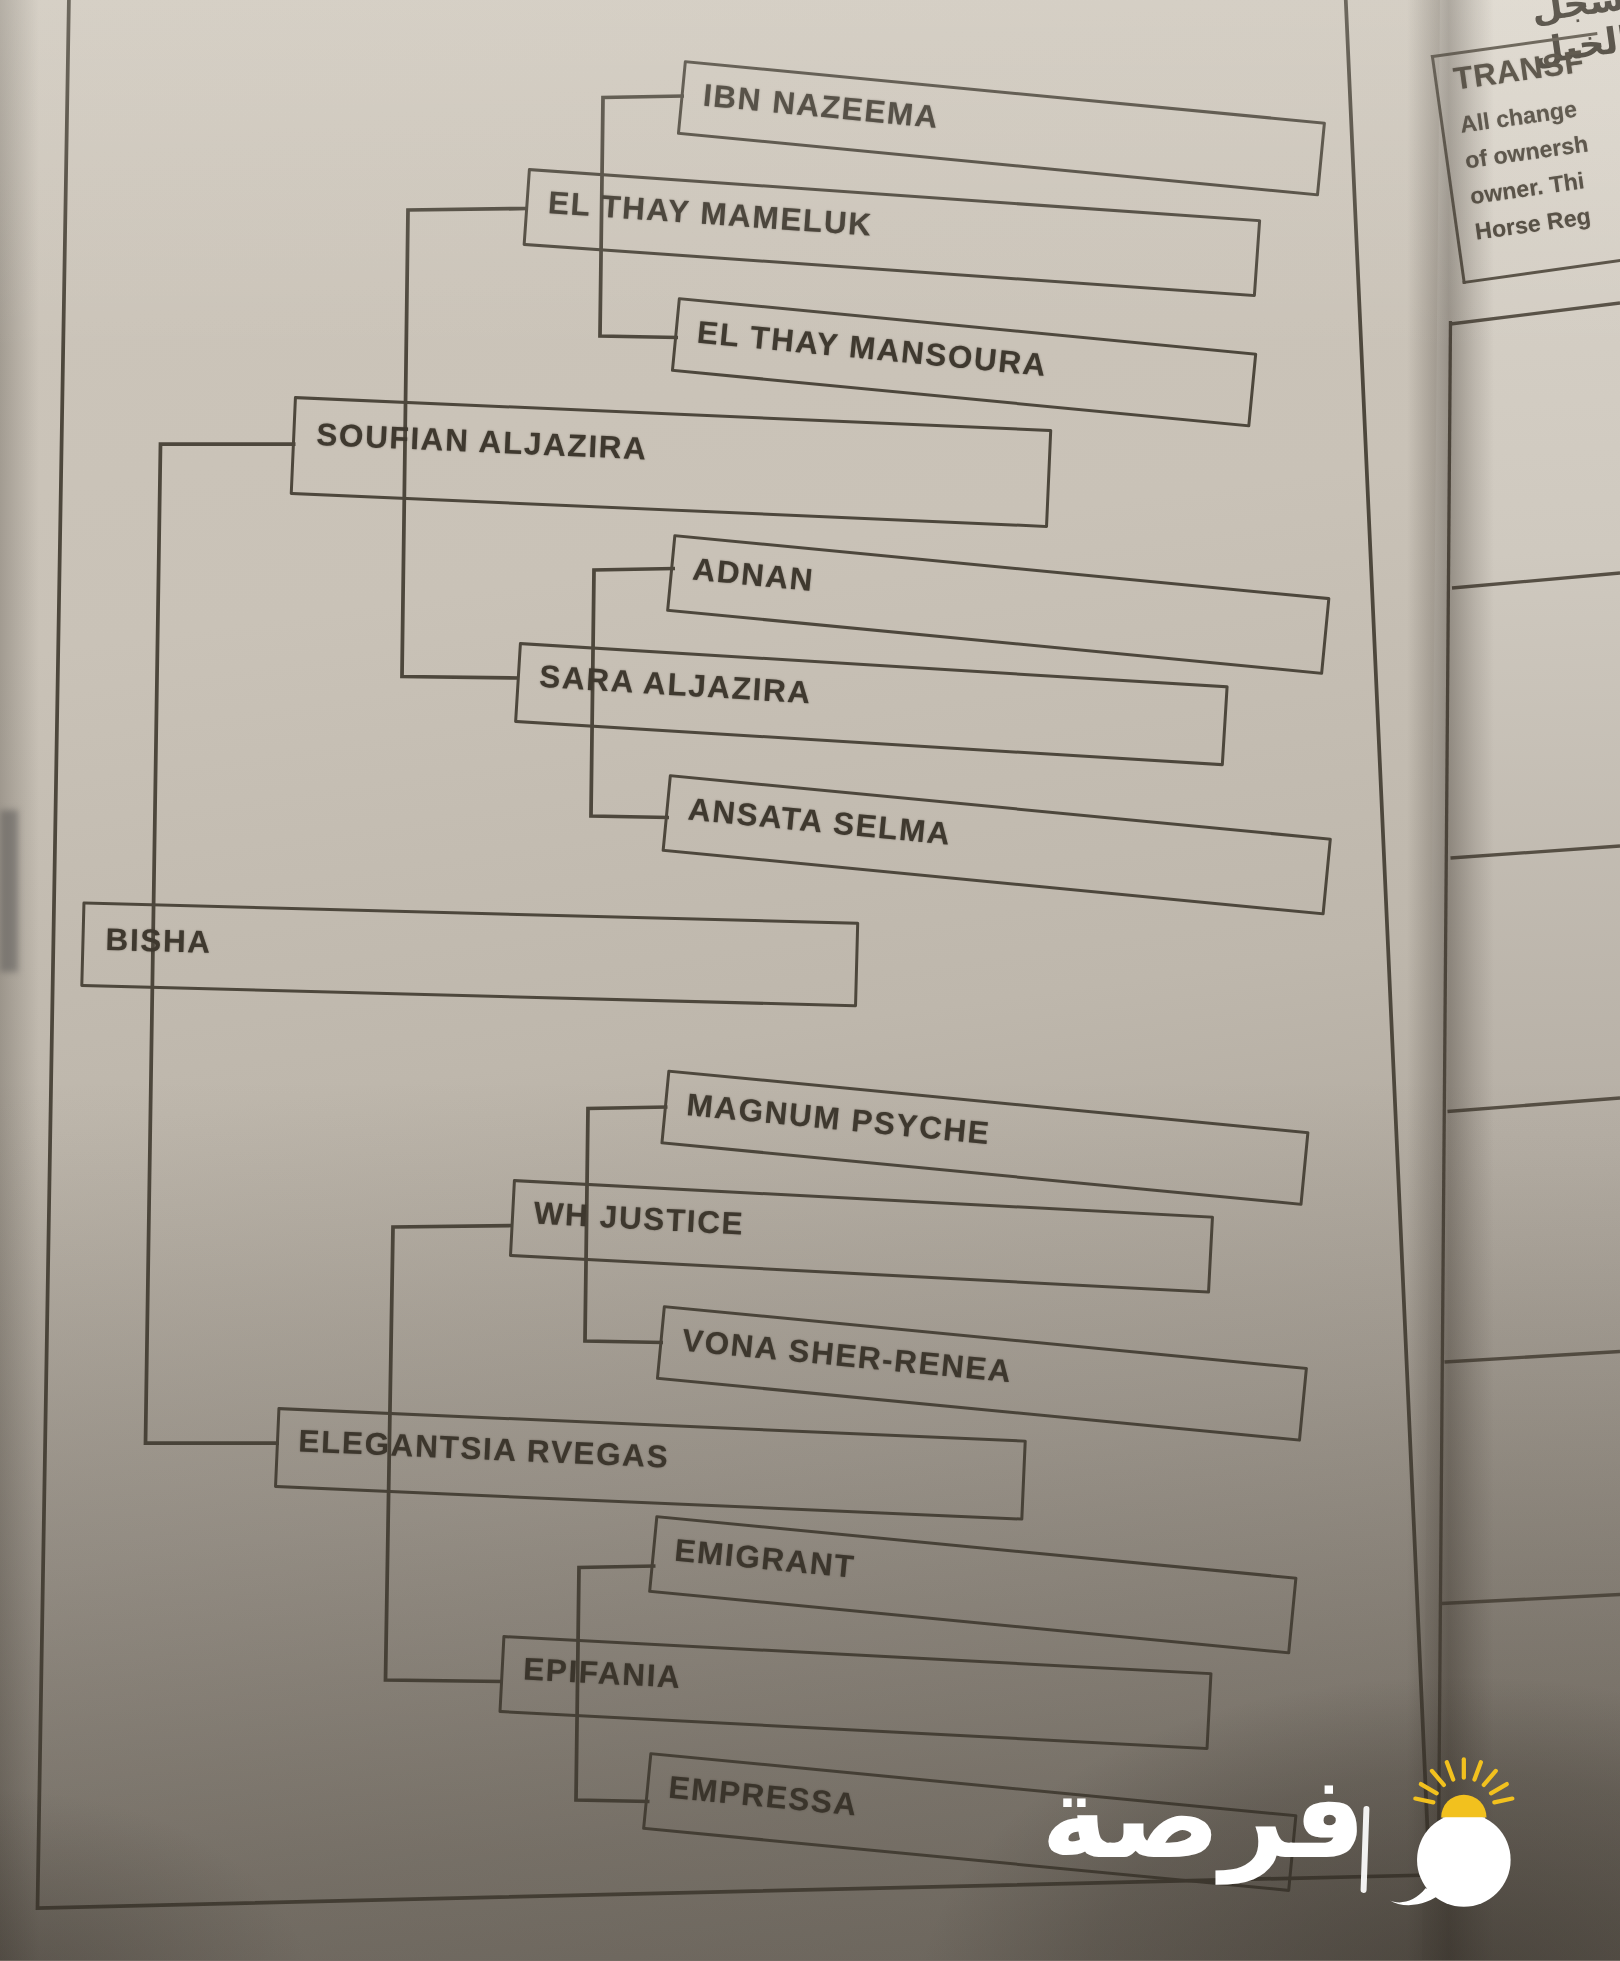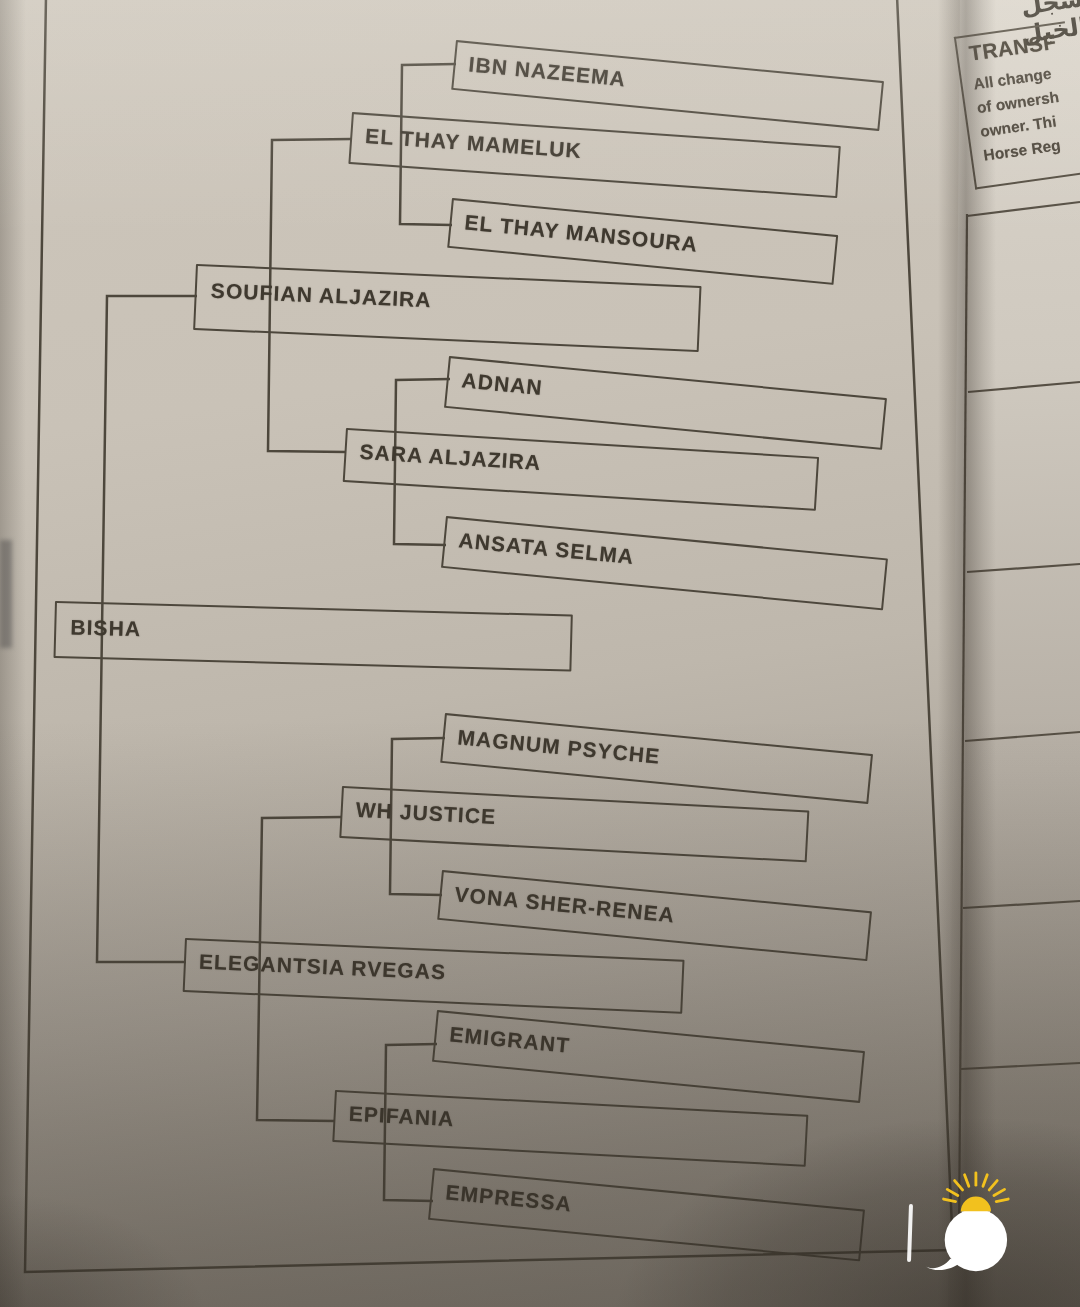--- a/index.html
+++ b/index.html
@@ -162,20 +162,21 @@
       <div class="transfer-line">Horse Reg</div>
     </div>
   </div>
 
   <div id="gutter-shadow" class="abs"></div>
   <div id="side-gray-patch" class="abs"></div>
   <div id="left-edge-shadow" class="abs"></div>
   <div id="vignette" class="abs"></div>
 
   <div id="watermark" class="abs">
+    <div id="watermark-text" class="arabic" dir="rtl">فرصة</div>
     <div id="watermark-divider"></div>
     <svg id="watermark-logo" width="104" height="116" viewBox="0 0 110 118">
       <g stroke="#f2c11e" stroke-width="3" stroke-linecap="round">
         <line x1="57" y1="20" x2="57" y2="7"></line>
         <line x1="64.5" y1="21.3" x2="69" y2="9.1"></line>
         <line x1="71.1" y1="25.1" x2="79.5" y2="15.2"></line>
         <line x1="76.1" y1="31" x2="87.3" y2="24.5"></line>
         <line x1="78.5" y1="37.4" x2="91.2" y2="34.7"></line>
         <line x1="49.5" y1="21.3" x2="45" y2="9.1"></line>
         <line x1="42.9" y1="25.1" x2="34.5" y2="15.2"></line>

